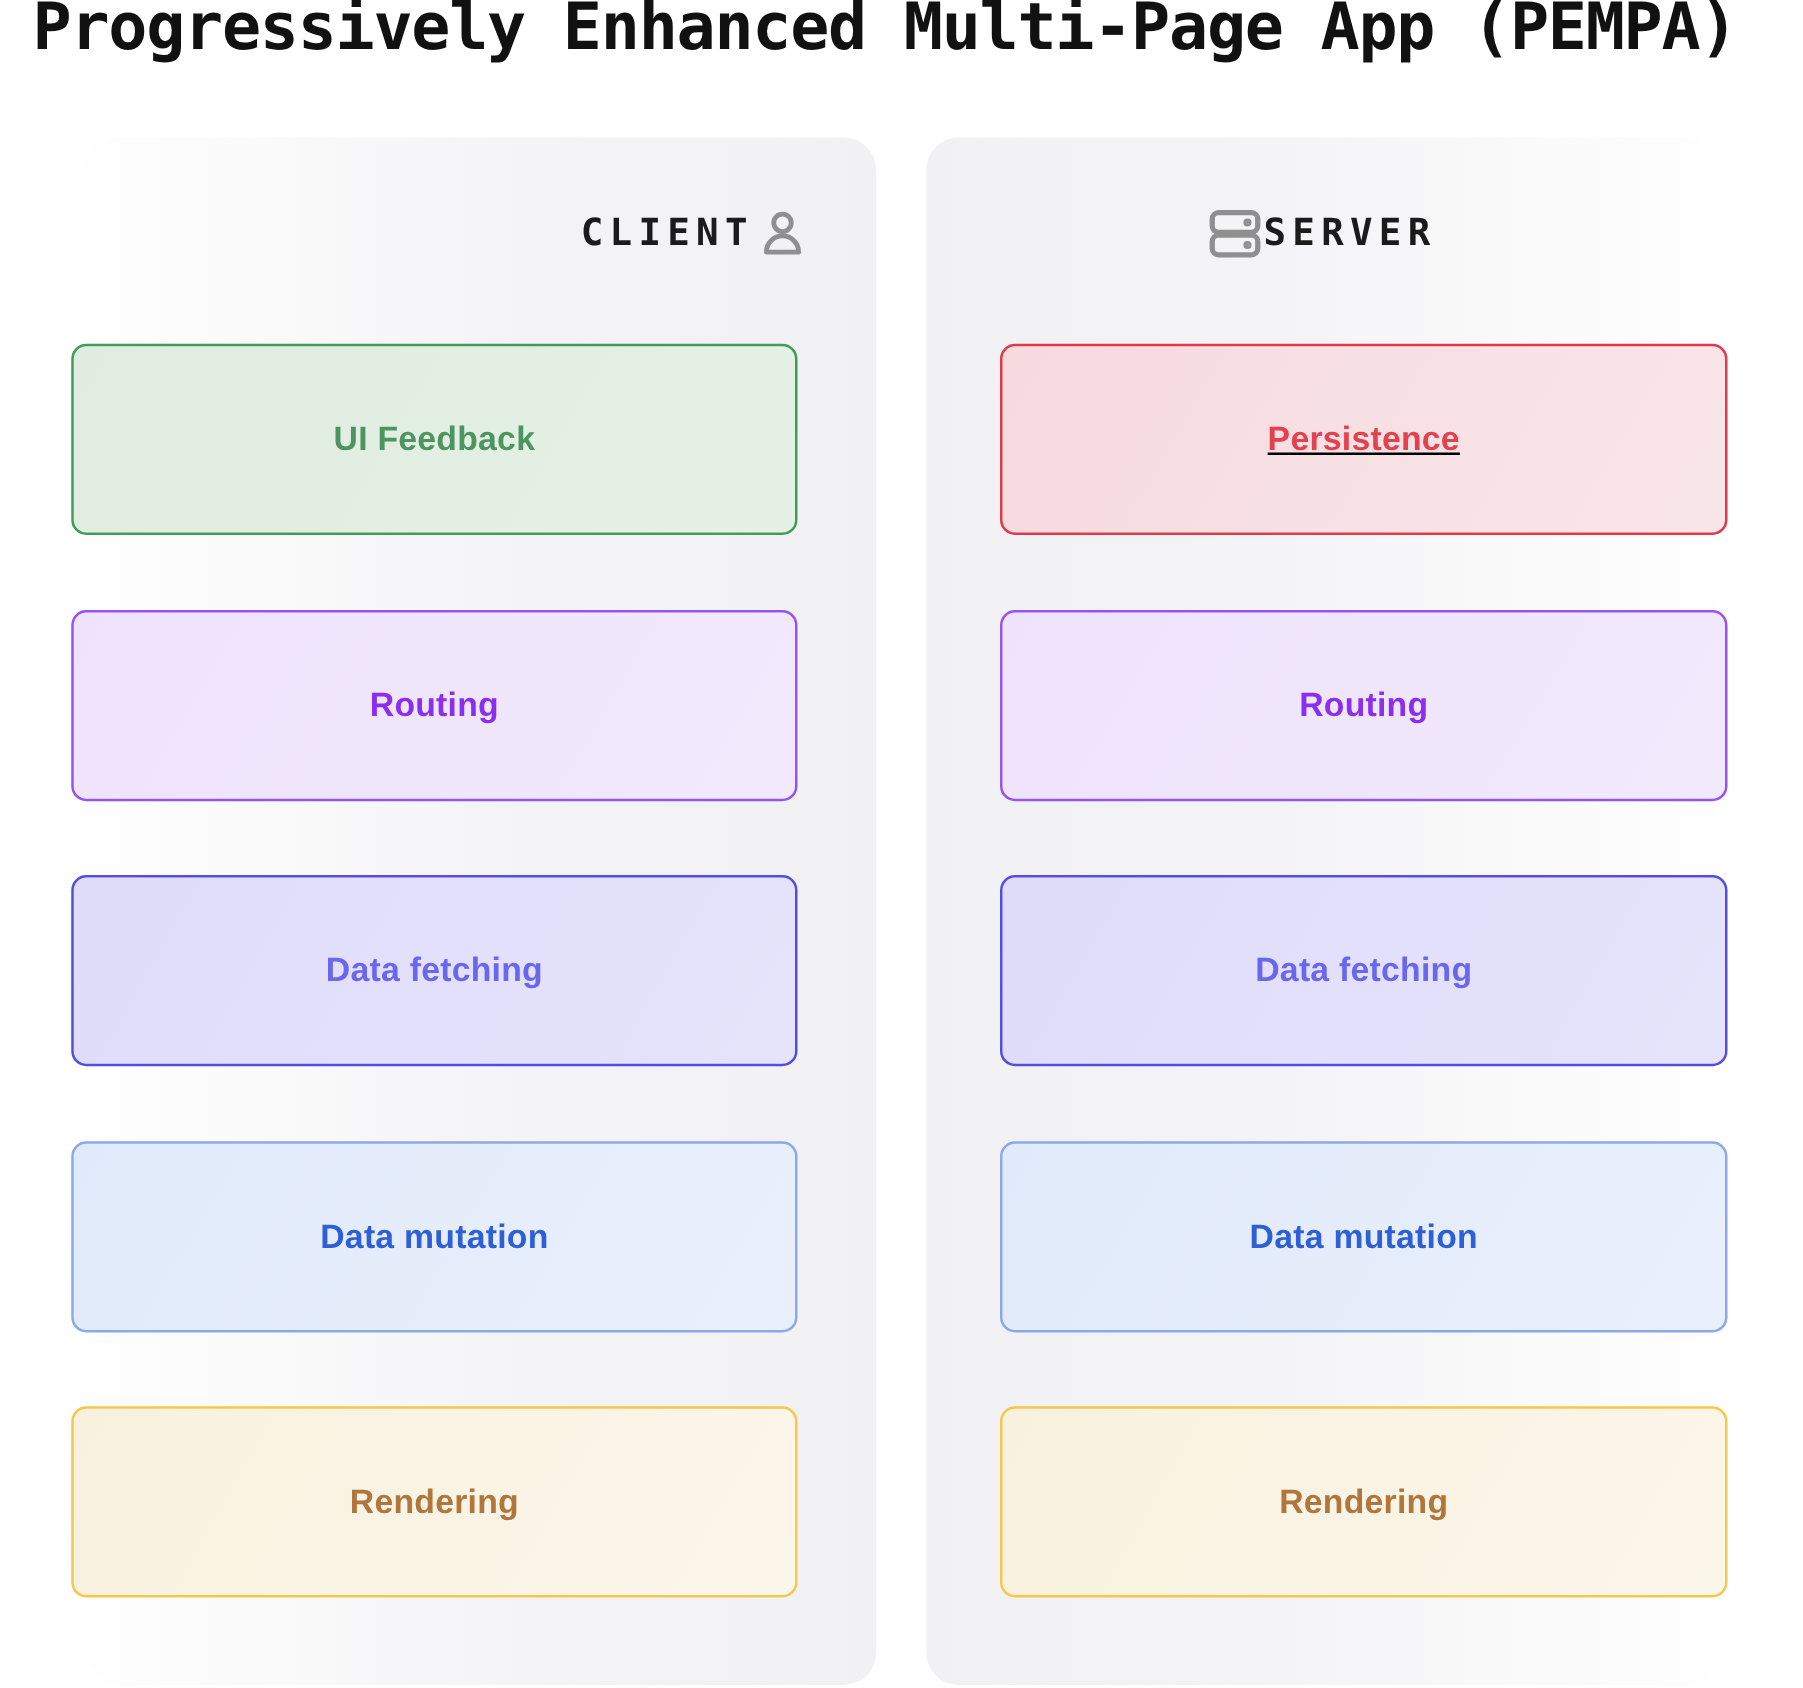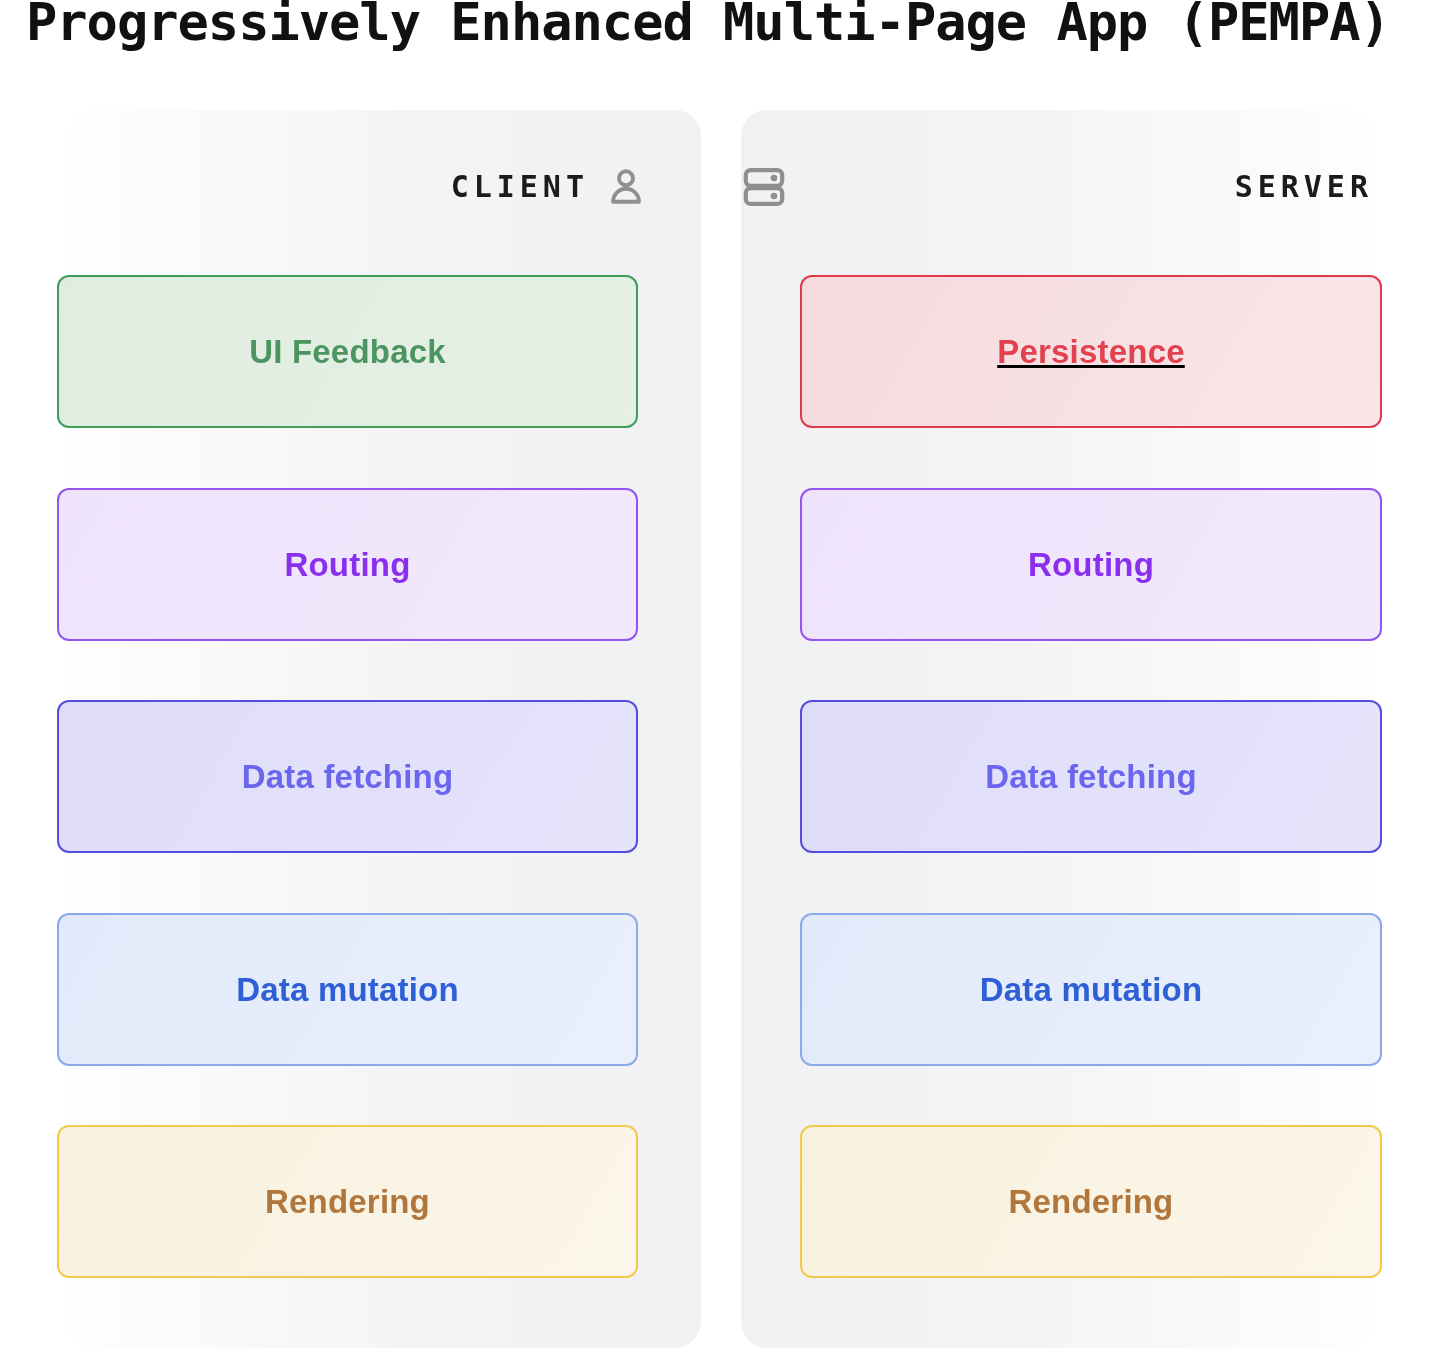--- a/index.html
+++ b/index.html
@@ -44,28 +44,27 @@
   }
 
   .panel-header {
     position: absolute;
     top: 52px;
     left: 0;
     right: 0;
     height: 50px;
     display: flex;
     align-items: center;
-    gap: 14px;
   }
   .panel-left .panel-header {
     justify-content: flex-end;
     padding-right: 52px;
   }
   .panel-right .panel-header {
-    justify-content: space-between;
+    justify-content: center;
   }
 
   .header-label {
     font-family: "DejaVu Sans Mono", monospace;
     font-size: 30px;
     font-weight: 600;
     letter-spacing: 5px;
     color: #1b1b1b;
     line-height: 1;
   }
@@ -88,21 +87,21 @@
     display: flex;
     align-items: center;
     justify-content: center;
   }
   .panel-left .box { left: -11px; width: 581px; }
   .panel-right .box { left: 59px; width: 582px; }
 
   .box-label {
     font-family: "Liberation Sans", sans-serif;
     font-weight: bold;
-    font-size: 33px;
+    font-size: 27px;
     letter-spacing: 0.2px;
     line-height: 1;
   }
 </style>
 </head>
 <body>
 
 <h1 class="page-title">Progressively Enhanced Multi-Page App (PEMPA)</h1>
 
 <section class="panel panel-left">

